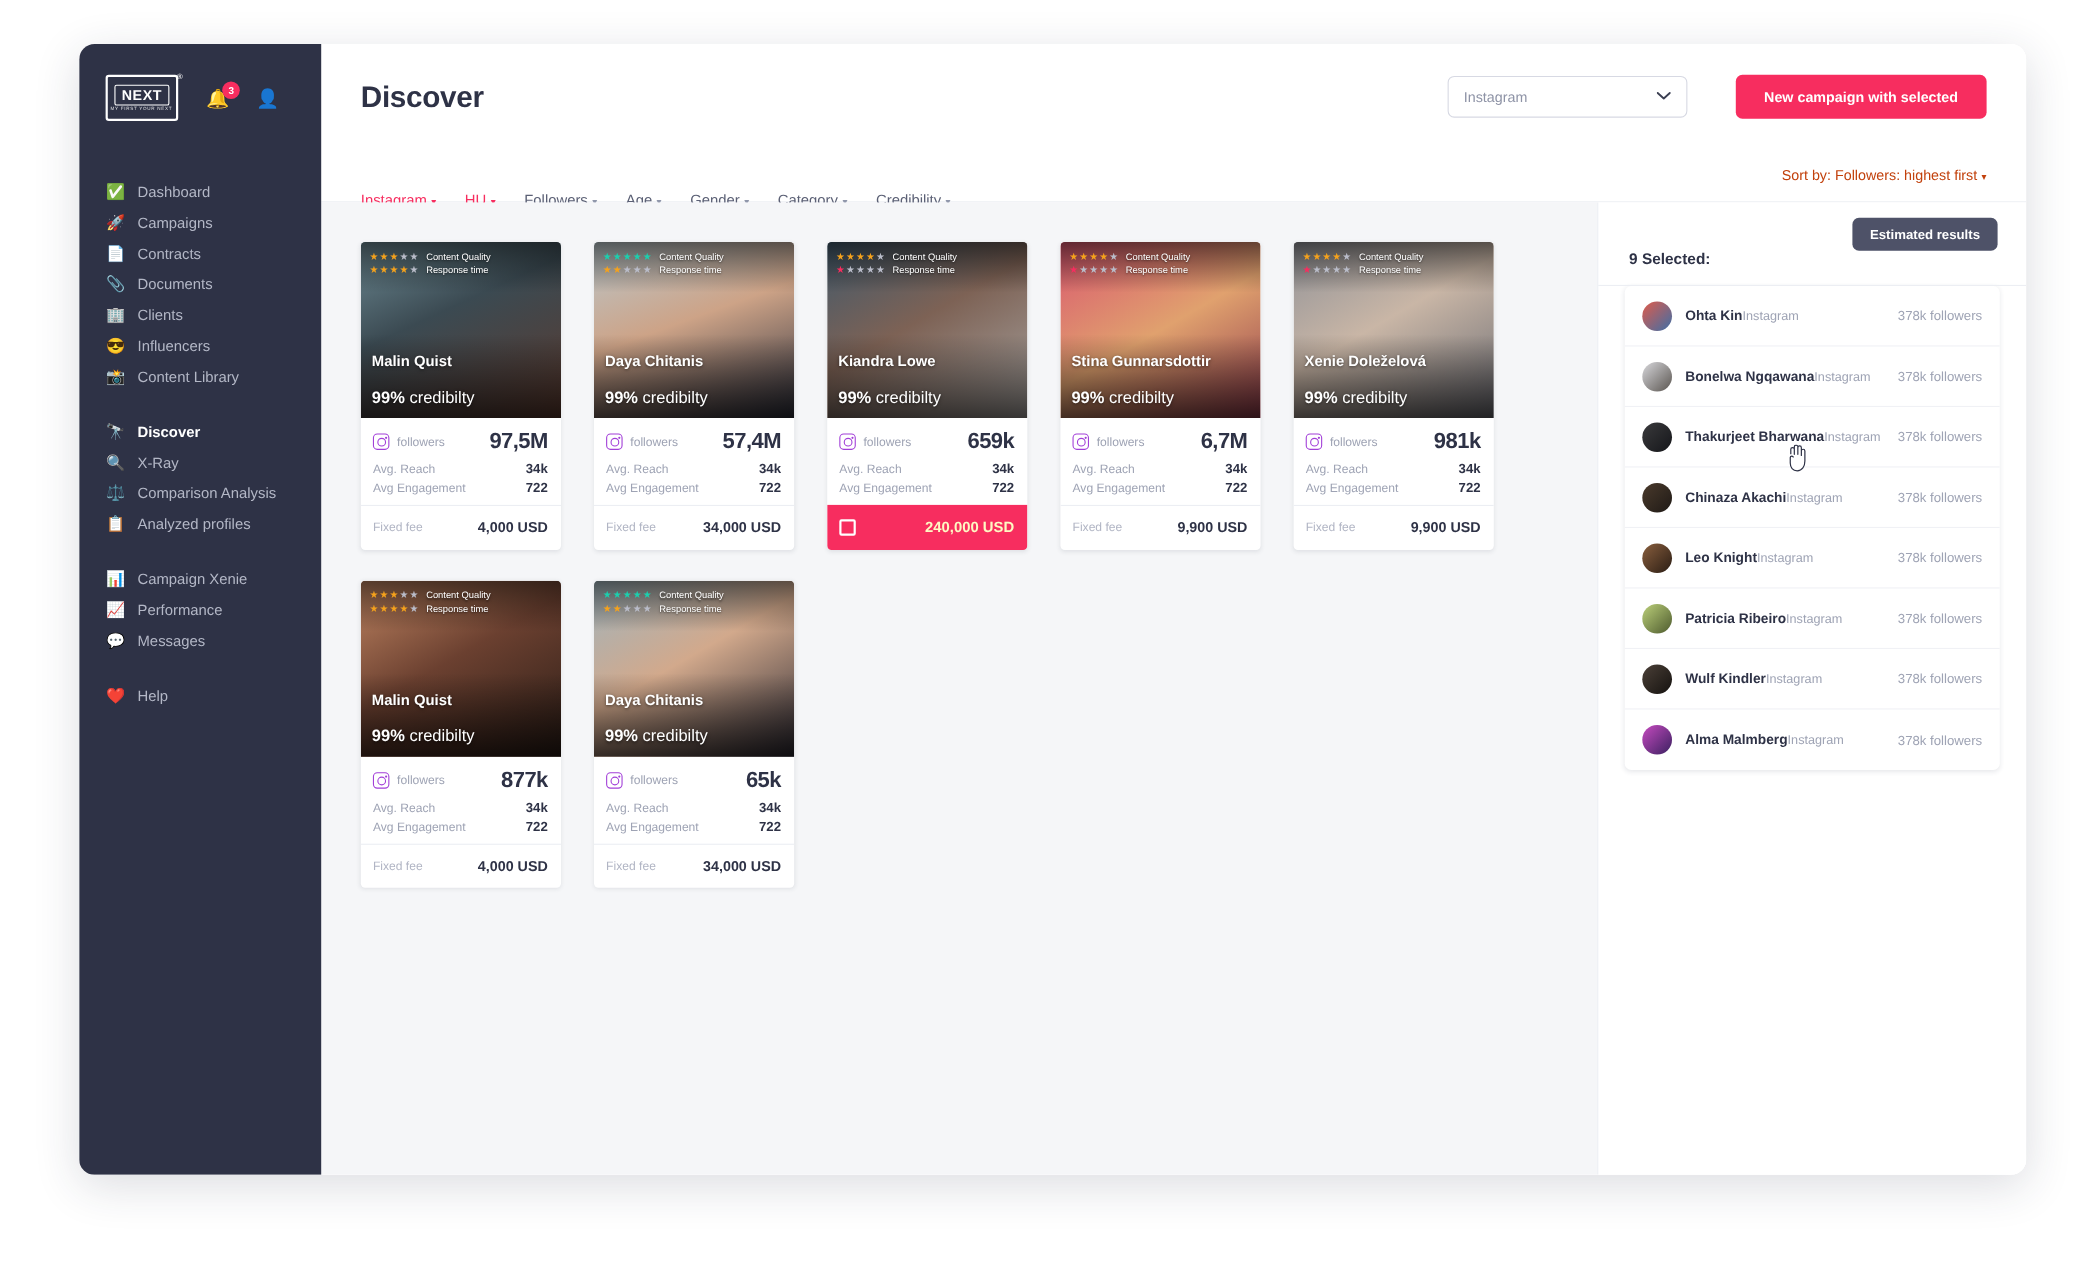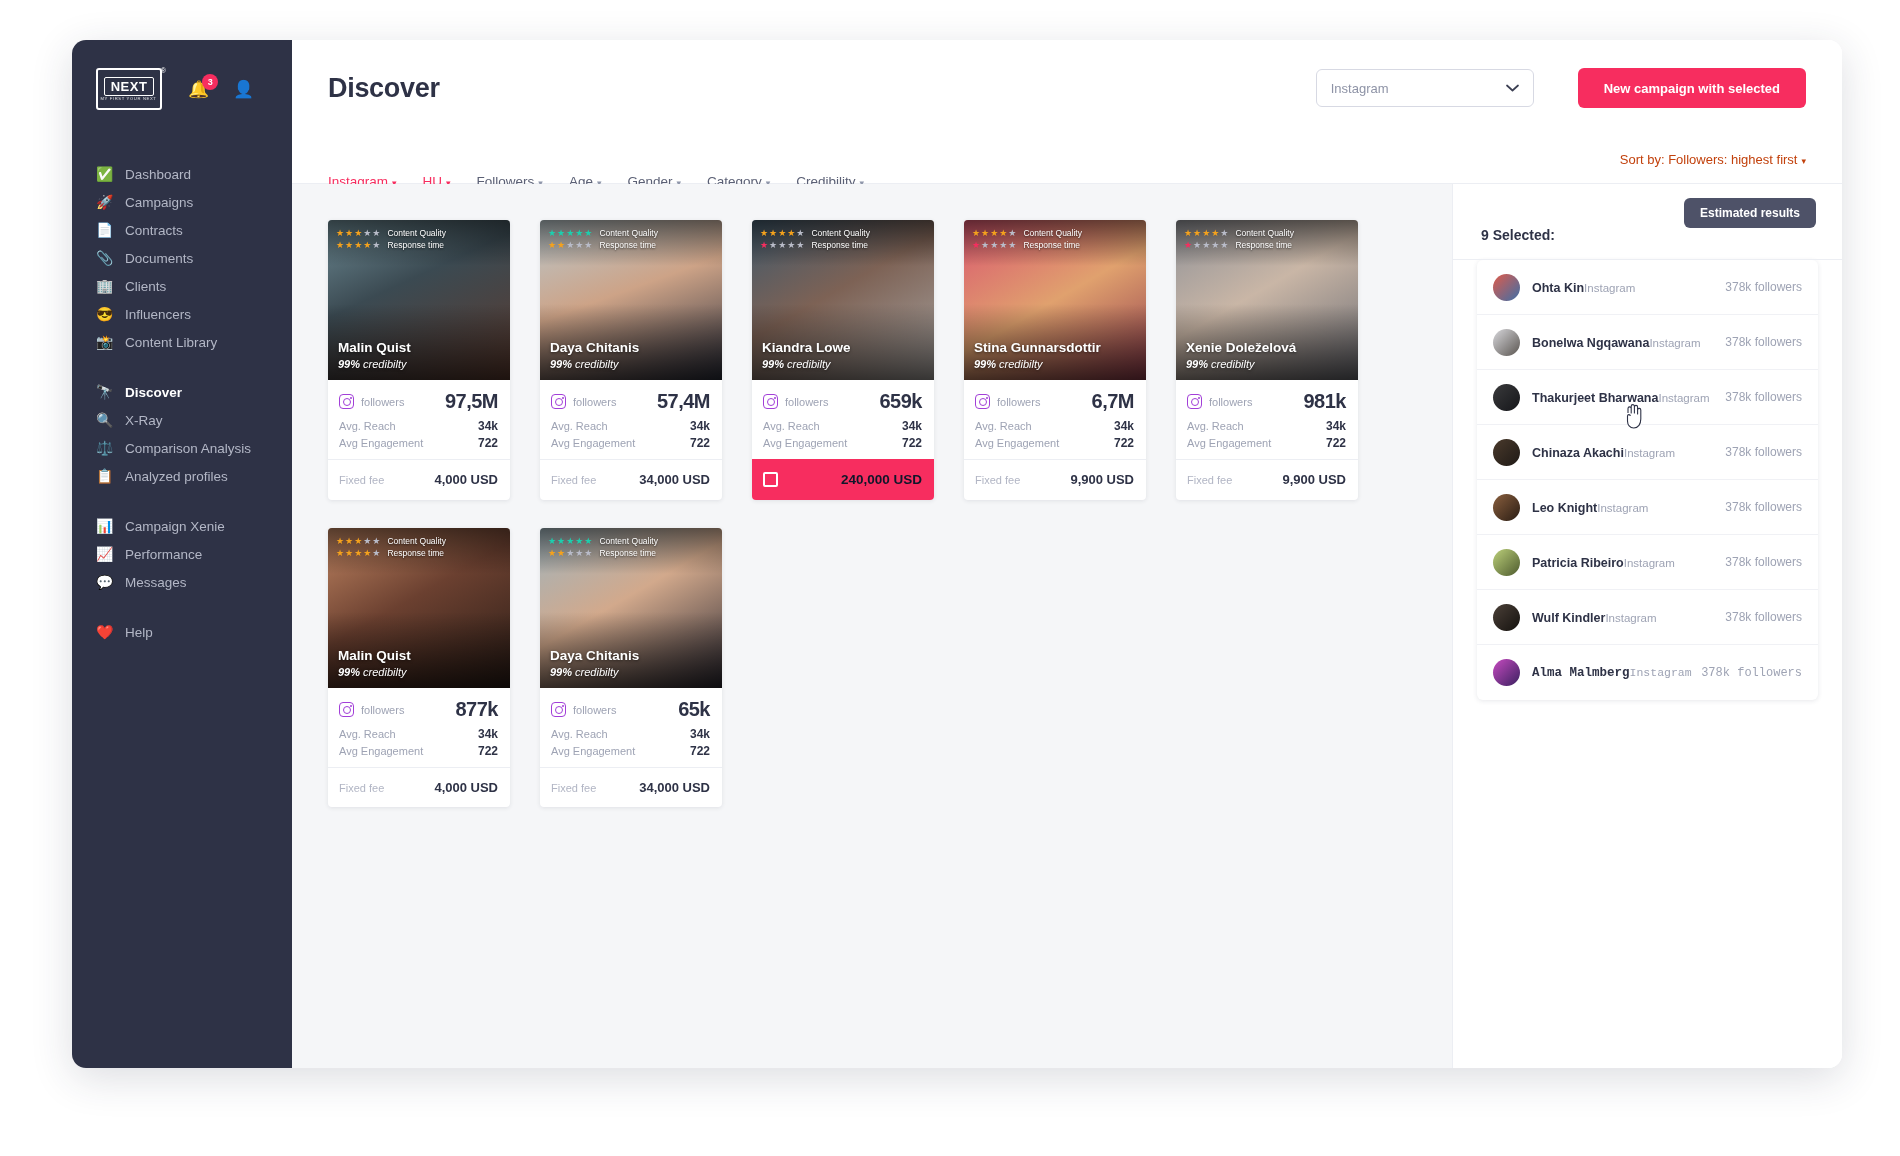--- a/index.html
+++ b/index.html
@@ -215,23 +215,22 @@
   }
   .card-name-wrap {
     position: absolute; left: 10px; bottom: 10px; z-index: 3;
   }
   .card-name {
     font-size: 13.5px; font-weight: bold; color: #fff;
     text-shadow: 0 1px 3px rgba(0,0,0,.55);
     line-height: 1.25;
   }
   .card-cred {
-    font-size: 11px; color: #fff; margin-top: 1px;
+    font-size: 15px; color: #fff; margin-top: 15px;
     text-shadow: 0 1px 3px rgba(0,0,0,.55);
-    font-style: italic;
   }
   .card-cred b { font-weight: bold; }
   .card-stats { padding: 10px 12px 9px 11px; }
   .stat-main {
     display: flex; align-items: center;
     margin-bottom: 6px;
   }
   .ig-ico {
     width: 15px; height: 15px;
     border: 1.6px solid #a23fd8; border-radius: 4px;
@@ -264,21 +263,21 @@
     border-top: 1px solid #eceef3;
     padding: 12px 12px 12px 11px;
     display: flex; align-items: center;
   }
   .card-fee .lbl { font-size: 11px; color: #b1b5c4; }
   .card-fee .val { margin-left: auto; font-size: 13px; font-weight: bold; color: #2e3246; }
   .card-fee.selected {
     background: #f72d5f; border-top: none;
     padding: 13px 12px 13px 11px;
   }
-  .card-fee.selected .val { color: #0f172a; font-size: 13.5px; text-align: right; }
+  .card-fee.selected .val { color: #fef9c3; font-size: 13.5px; text-align: right; }
   .check-box {
     width: 15px; height: 15px;
     border: 2px solid #fff; border-radius: 2px;
   }
 
   
   .right-pane {
     width: 390px; flex: 0 0 390px;
     background: #fff;
     border-left: 1px solid #eceef3;
@@ -866,21 +865,21 @@
             <div class="sel-row" style="position: relative;">
               <span class="avatar" style="background-image:linear-gradient(135deg,#bcd07a,#4d5a2e)"></span>
               <span class="sel-txt"><span class="sel-name">Patricia Ribeiro</span><span class="sel-plat">Instagram</span></span>
               <span class="sel-followers">378k followers</span>
             </div>
             <div class="sel-row" style="position: relative;">
               <span class="avatar" style="background-image:linear-gradient(135deg,#4b4038,#15120f)"></span>
               <span class="sel-txt"><span class="sel-name">Wulf Kindler</span><span class="sel-plat">Instagram</span></span>
               <span class="sel-followers">378k followers</span>
             </div>
-            <div class="sel-row" style="position: relative; font-family: Liberation Mono, monospace;">
+            <div class="sel-row" style="position: relative;">
               <span class="avatar" style="background-image:linear-gradient(135deg,#c74bc0,#3a2060)"></span>
               <span class="sel-txt"><span class="sel-name">Alma Malmberg</span><span class="sel-plat">Instagram</span></span>
               <span class="sel-followers">378k followers</span>
             </div>
           </div>
       </aside>
     </div>
   </section>
 </div>
 

